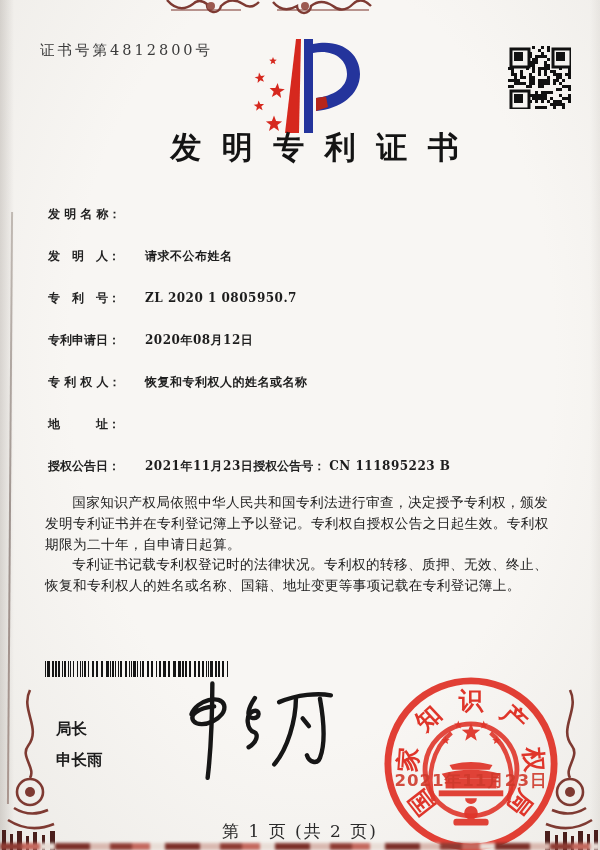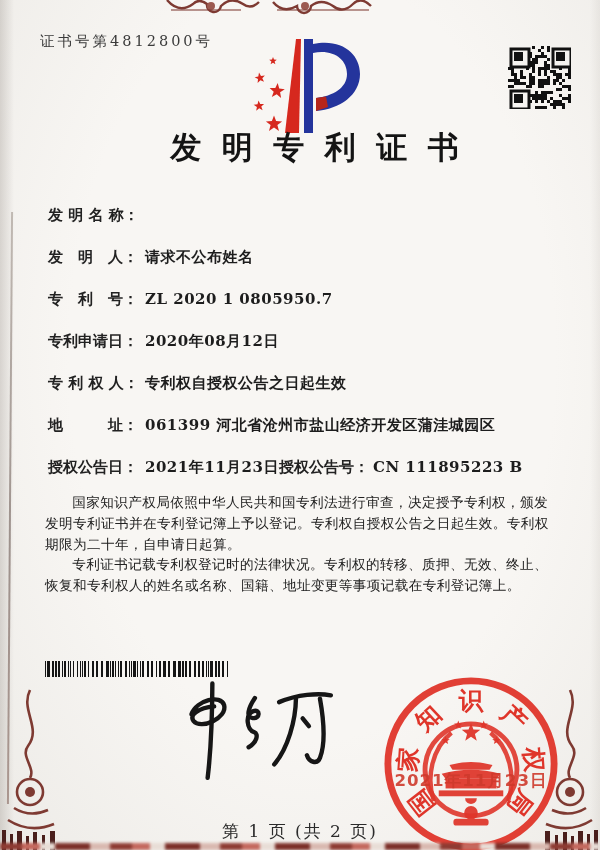--- a/index.html
+++ b/index.html
@@ -2,27 +2,27 @@
 <html><head>
 <meta charset="utf-8">
 <style>
   html,body{margin:0;padding:0;background:#d9d6d1;}
   .stage{position:relative;width:600px;height:850px;overflow:hidden;
     font-family:"DejaVu Serif","Liberation Serif",serif;color:#262626;
     background:radial-gradient(ellipse at 52% 42%, #f8f6f3 55%, #edebe7 100%);}
   .stage::before{content:"";position:absolute;inset:0;pointer-events:none;
     background:linear-gradient(90deg, rgba(110,100,92,.22), rgba(0,0,0,0) 14px),
                linear-gradient(270deg, rgba(140,130,120,.10), rgba(0,0,0,0) 10px);}
-  .cert-no{position:absolute;left:40px;top:32px;font-size:14.5px;letter-spacing:3px;color:#3a3a3a;}
+  .cert-no{position:absolute;left:40px;top:41px;font-size:14.5px;letter-spacing:3px;color:#3a3a3a;}
   .title{position:absolute;left:0;right:0;top:127px;text-align:center;font-size:31px;
     font-weight:bold;letter-spacing:.66em;text-indent:.66em;color:#141414;margin-left:29px;}
   .logo{position:absolute;left:246px;top:36px;}
   .qr{position:absolute;left:508px;top:46px;}
   .rows{position:absolute;left:48px;top:0;width:520px;}
-  .frow{position:absolute;display:flex;align-items:baseline;white-space:nowrap;font-size:15px;}
+  .frow{position:absolute;display:flex;align-items:baseline;white-space:nowrap;font-size:12px;}
   .flabel{display:inline-block;min-width:97px;font-weight:700;color:#222;}
   .fvalue{font-weight:600;color:#1d1d1d;letter-spacing:.5px;}
   .grant2{display:flex;align-items:baseline;}
   .bodytext{position:absolute;left:45px;top:492px;width:514px;font-size:13.6px;
     line-height:20.8px;color:#212121;letter-spacing:.4px;}
   .bodytext p{margin:0;text-indent:2em;}
   .barcode{position:absolute;left:45px;top:661px;}
   .signer{position:absolute;left:56px;top:714px;font-family:"DejaVu Sans","Liberation Sans",sans-serif;
     font-weight:700;font-size:15.5px;color:#1c1c1c;line-height:31px;}
   .signature{position:absolute;left:168px;top:672px;transform:rotate(-2deg);}
@@ -229,25 +229,24 @@
     <div class="frow" style="top:290px">
       <span class="flabel">专　利　号：</span>
       <span class="fvalue">ZL 2020 1 0805950.7</span>
     </div>
     <div class="frow" style="top:332px">
       <span class="flabel">专利申请日：</span>
       <span class="fvalue">2020年08月12日</span>
     </div>
     <div class="frow" style="top:374px">
       <span class="flabel">专 利 权 人：</span>
-      <span class="fvalue">专利权自授权公告之日起生效</span>
+      <span class="fvalue">恢复和专利权人的姓名或名称</span>
     </div>
     <div class="frow" style="top:416px">
       <span class="flabel">地　　　址：</span>
-      <span class="fvalue">061399 河北省沧州市盐山经济开发区蒲洼城园区</span>
     </div>
     <div class="frow" style="top:458px">
       <span class="flabel">授权公告日：</span>
       <span class="fvalue">2021年11月23日</span>
       <span class="grant2">
         <span class="flabel" style="min-width:0;margin-right:4px">授权公告号：</span>
         <span class="fvalue">CN 111895223 B</span>
       </span>
     </div>
   </div>
@@ -305,20 +304,24 @@
       <rect x="157" y="0" width="2" height="16" fill="#151515"></rect>
       <rect x="161" y="0" width="1" height="16" fill="#151515"></rect>
       <rect x="163" y="0" width="1" height="16" fill="#151515"></rect>
       <rect x="165" y="0" width="3" height="16" fill="#151515"></rect>
       <rect x="170" y="0" width="2" height="16" fill="#151515"></rect>
       <rect x="173" y="0" width="2" height="16" fill="#151515"></rect>
       <rect x="177" y="0" width="2" height="16" fill="#151515"></rect>
       <rect x="182" y="0" width="1" height="16" fill="#151515"></rect>
     </svg>
 
+  <div class="signer">
+    <div>局长</div>
+    <div>申长雨</div>
+  </div>
 
   <svg class="signature" width="175" height="115" viewBox="0 0 175 115">
     <g fill="none" stroke="#161616" stroke-width="4.4" stroke-linecap="round" stroke-linejoin="round">
       <path d="M24,40 C30,26 54,21 57,32 C60,45 33,56 26,47 C21,40 32,34 47,33"></path>
       <path d="M46,10 C45,35 43,72 38,104"></path>
       <path d="M88,26 C81,36 78,45 85,46 C93,47 93,37 86,39 C77,42 79,58 86,60 C91,62 88,71 80,75"></path>
       <path d="M112,31 C131,24 151,23 164,26"></path>
       <path d="M129,28 C128,50 119,78 105,93"></path>
       <path d="M153,29 C156,50 157,74 151,88 C148,95 140,92 138,85"></path>
       <path d="M135,48 L141,56"></path>

